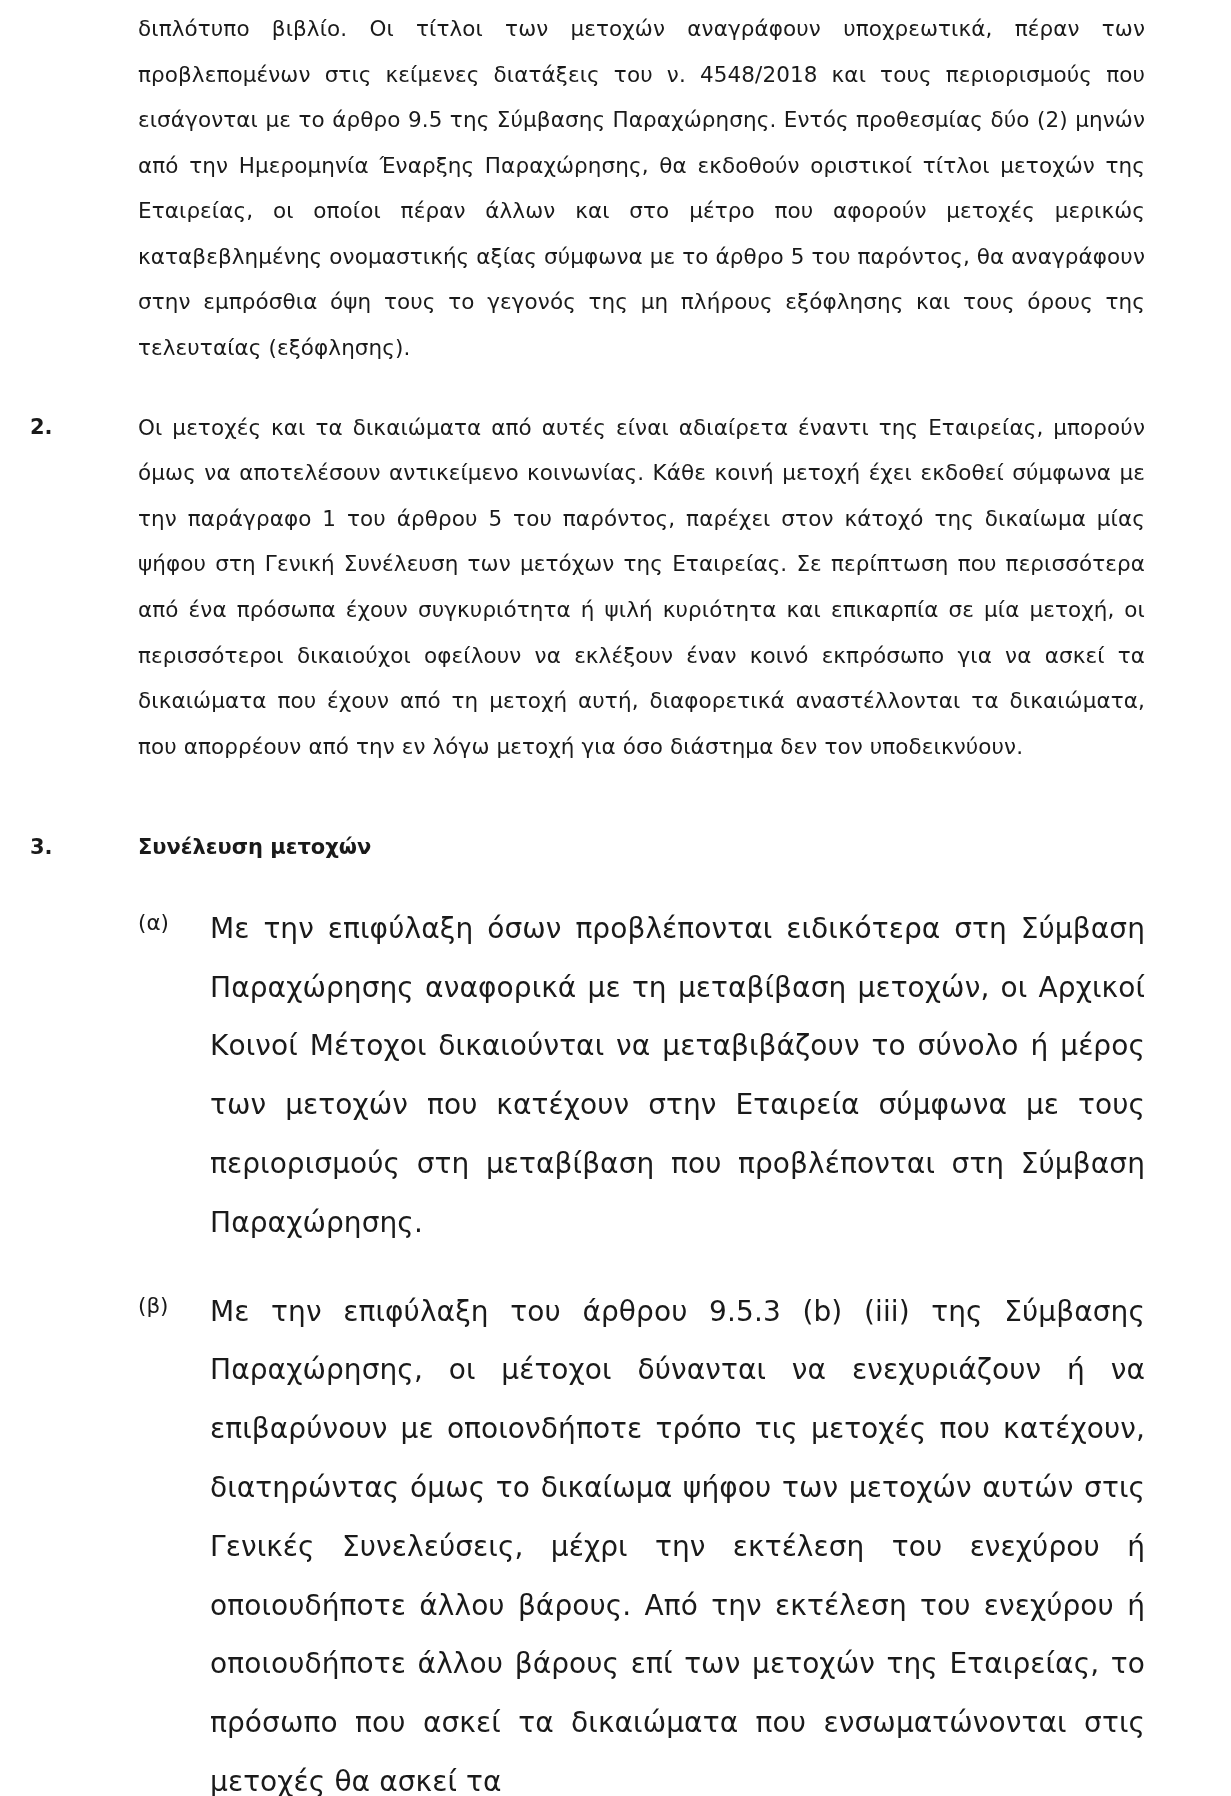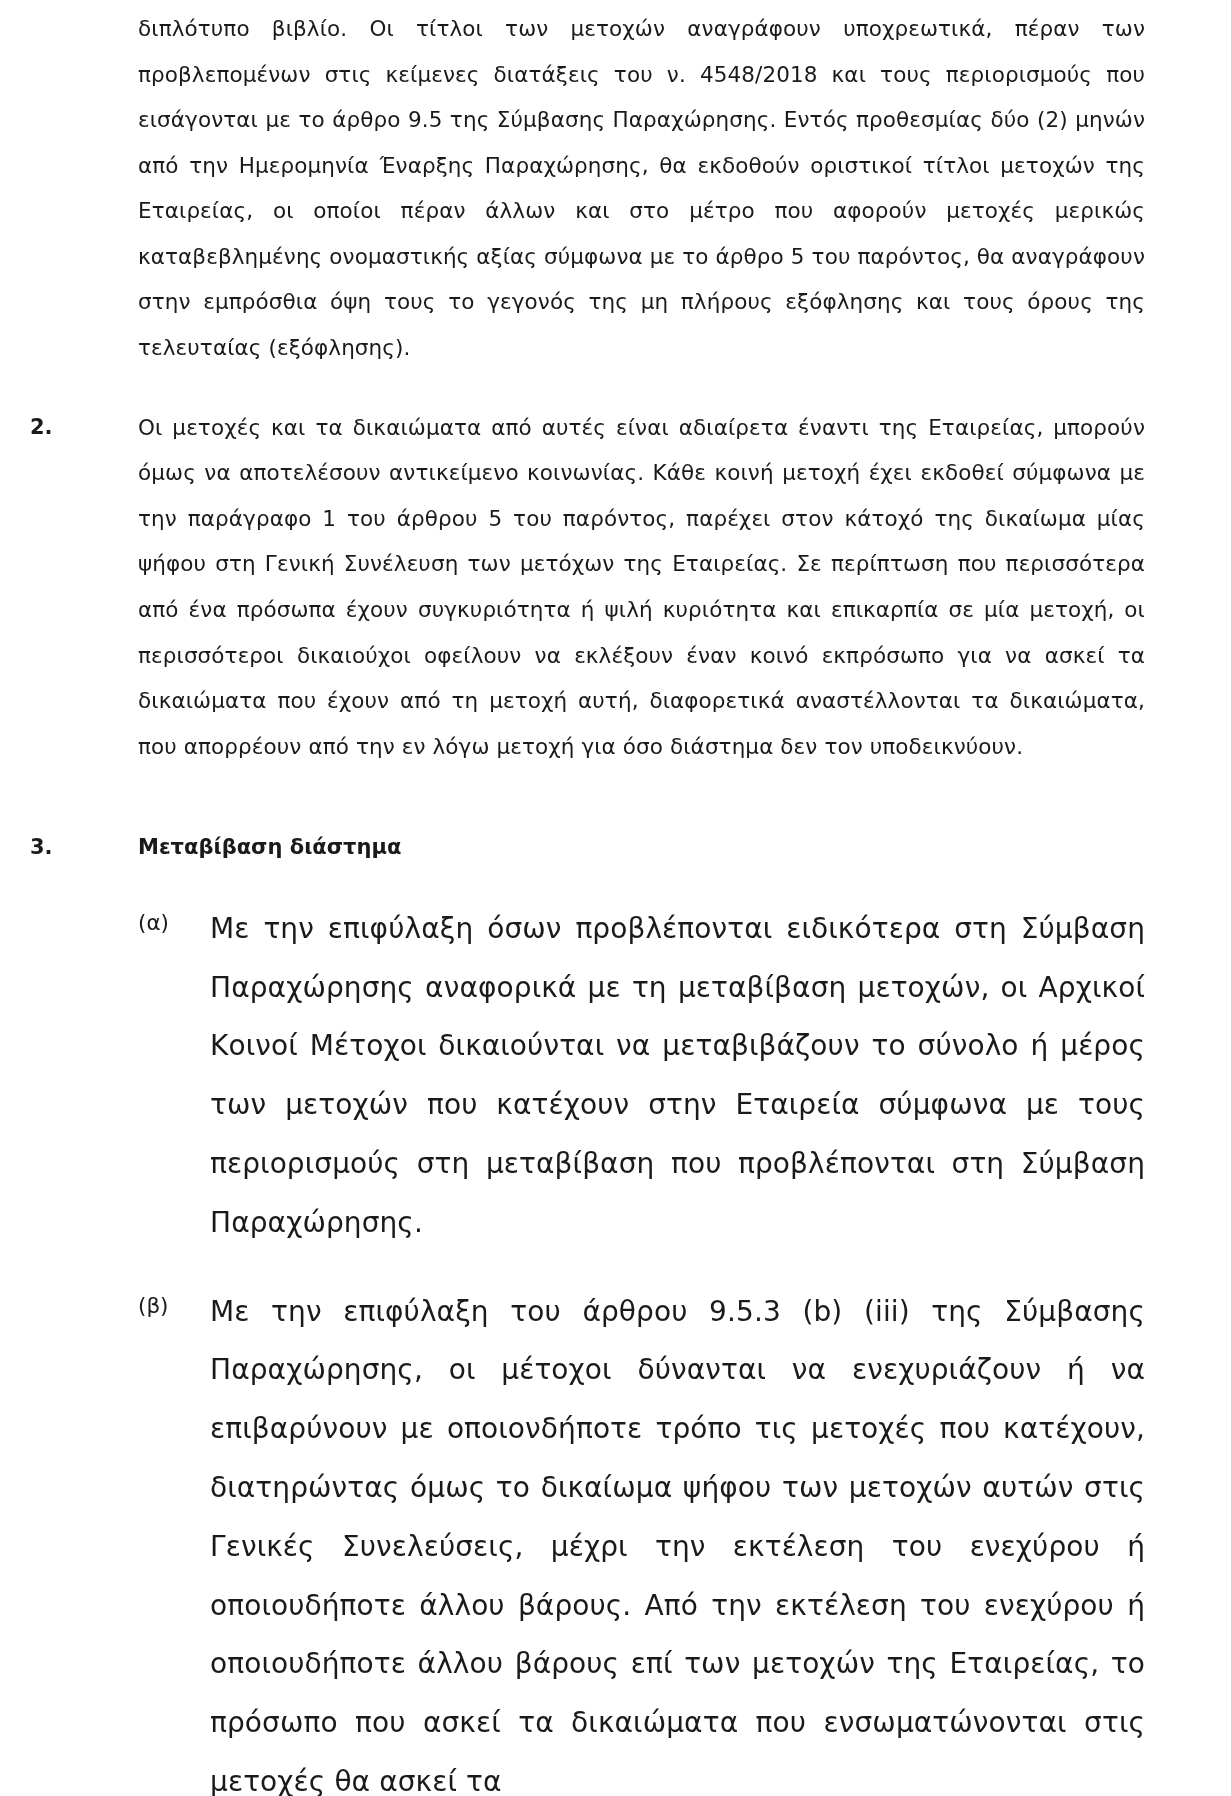--- a/index.html
+++ b/index.html
@@ -98,21 +98,21 @@
     <div class="body">
       <p class="para">Οι μετοχές και τα δικαιώματα από αυτές είναι αδιαίρετα έναντι της Εταιρείας, μπορούν όμως να αποτελέσουν αντικείμενο κοινωνίας. Κάθε κοινή μετοχή έχει εκδοθεί σύμφωνα με την παράγραφο 1 του άρθρου 5 του παρόντος, παρέχει στον κάτοχό της δικαίωμα μίας ψήφου στη Γενική Συνέλευση των μετόχων της Εταιρείας. Σε περίπτωση που περισσότερα από ένα πρόσωπα έχουν συγκυριότητα ή ψιλή κυριότητα και επικαρπία σε μία μετοχή, οι περισσότεροι δικαιούχοι οφείλουν να εκλέξουν έναν κοινό εκπρόσωπο για να ασκεί τα δικαιώματα που έχουν από τη μετοχή αυτή, διαφορετικά αναστέλλονται τα δικαιώματα, που απορρέουν από την εν λόγω μετοχή για όσο διάστημα δεν τον υποδεικνύουν.</p>
     </div>
   </div>
 
   <div class="spacer-md"></div>
 
   <div class="numbered">
     <div class="num">3.</div>
     <div class="body">
-      <p class="heading">Μεταβίβαση διάστημα</p>
+      <p class="heading">Συνέλευση μετοχών</p>
     </div>
   </div>
 
   <div class="lettered">
     <div class="letter">(α)</div>
     <div class="body">
       <p class="para">Με την επιφύλαξη όσων προβλέπονται ειδικότερα στη Σύμβαση Παραχώρησης αναφορικά με τη μεταβίβαση μετοχών, οι Αρχικοί Κοινοί Μέτοχοι δικαιούνται να μεταβιβάζουν το σύνολο ή μέρος των μετοχών που κατέχουν στην Εταιρεία σύμφωνα με τους περιορισμούς στη μεταβίβαση που προβλέπονται στη Σύμβαση Παραχώρησης.</p>
     </div>
   </div>
 

